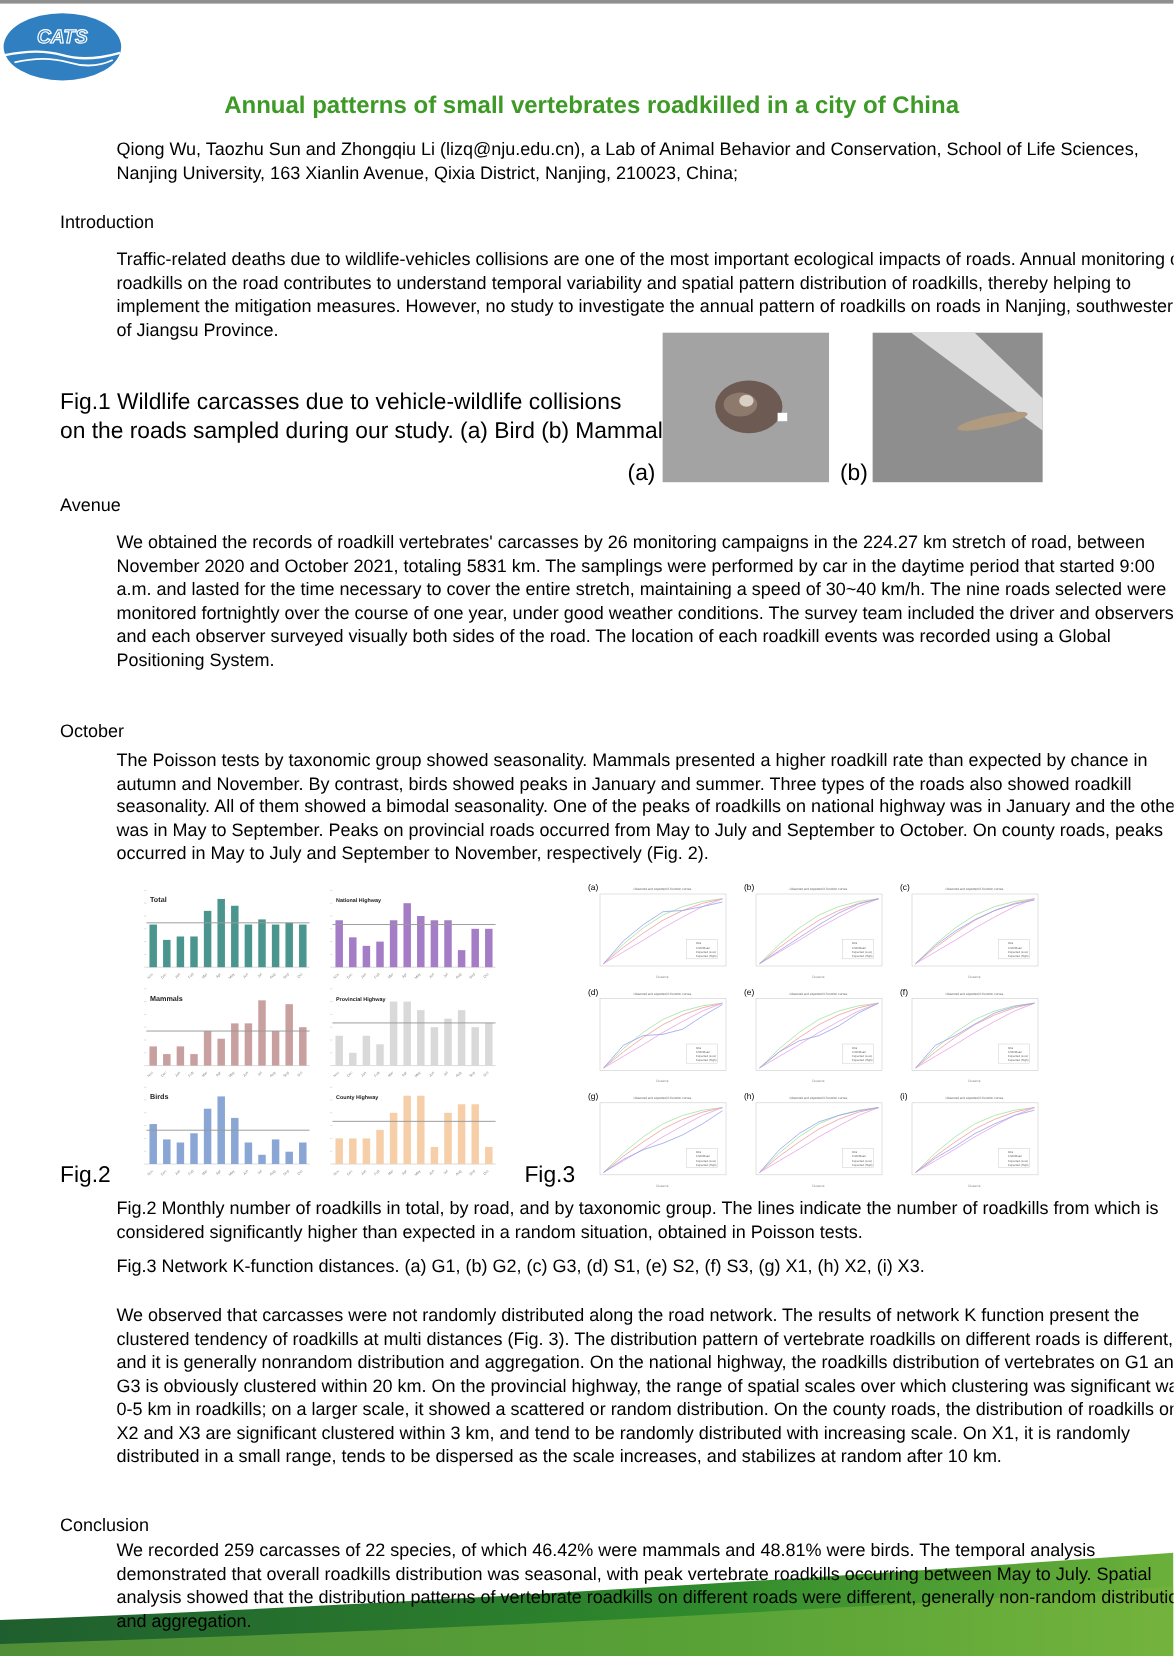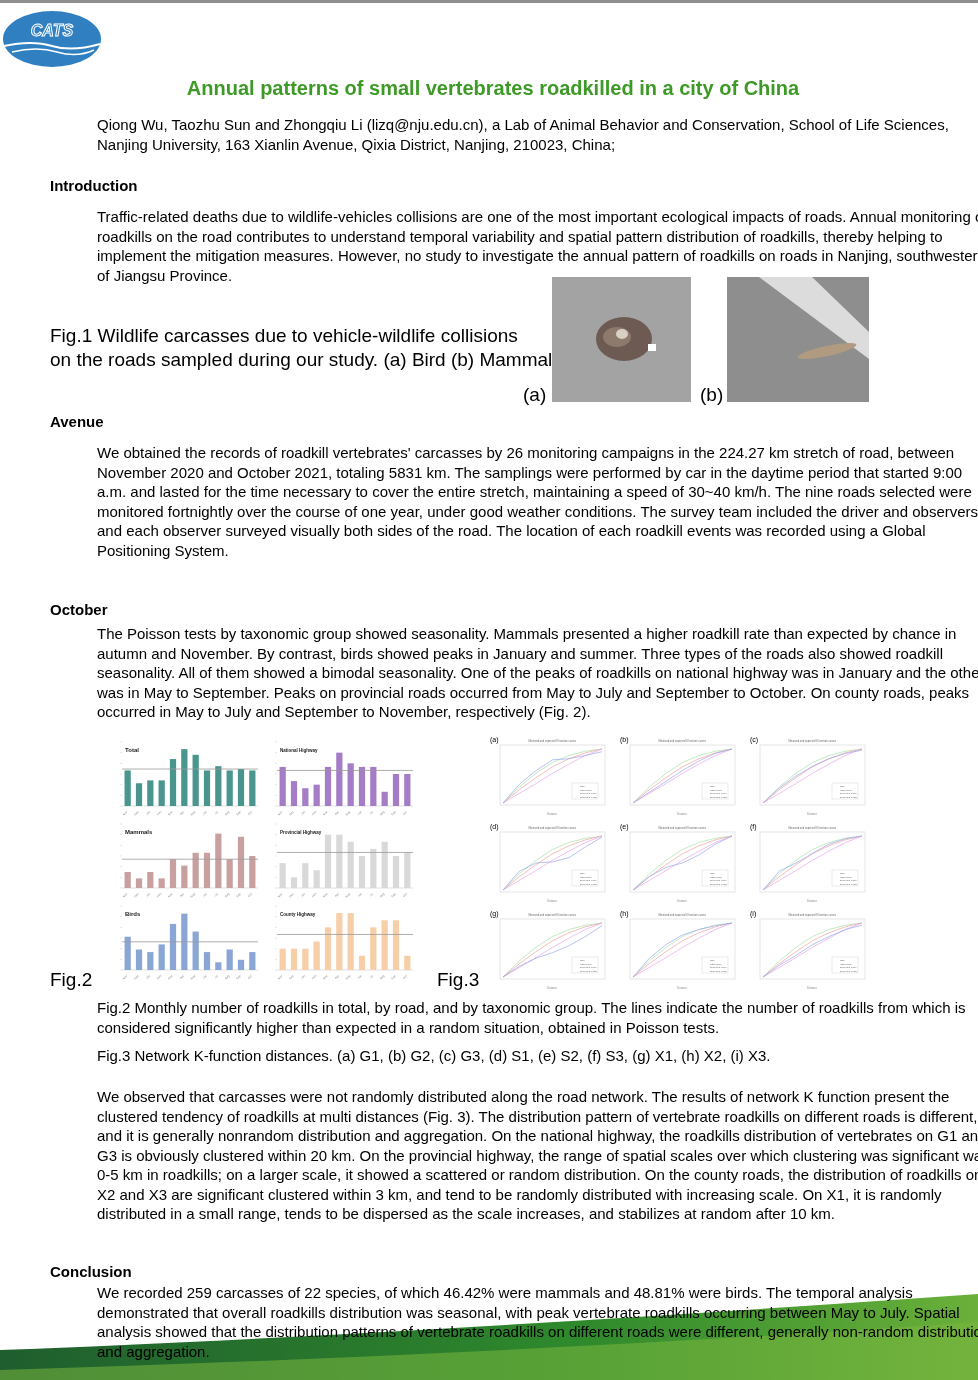--- a/index.html
+++ b/index.html
@@ -1,21 +1,21 @@
 <!DOCTYPE html>
 <html><head>
 <meta charset="utf-8">
 <style>
   * { box-sizing: border-box; margin: 0; padding: 0; }
   body { width: 978px; height: 1380px; position: relative; background: #ffffff; overflow: hidden; font-family: "Liberation Sans", sans-serif; color: #000; }
   .topbar { position: absolute; left: 0; top: 0; width: 978px; height: 3px; background: #8f8f8f; }
   .logo { position: absolute; left: 2px; top: 10px; width: 100px; height: 58px; }
   .title { position: absolute; left: 0; top: 77px; width: 986px; text-align: center; font-size: 20px; font-weight: bold; color: #3e9a26; }
   .p { position: absolute; left: 50px; width: 895px; font-size: 15px; line-height: 19.5px; margin-left: 47px; }
-  .heading { position: absolute; left: 50px; font-size: 15px; font-weight: bold; }
+  .heading { position: absolute; left: 50px; font-size: 15px; }
   .photo { position: absolute; }
   .cap { position: absolute; font-size: 19px; }
   .fig2 { position: absolute; left: 110px; top: 738px; width: 310px; height: 240px; }
   .fig3 { position: absolute; left: 480px; top: 733px; width: 390px; height: 257px; }
   .chart { position: absolute; width: 155px; height: 80px; }
   .kpanel { position: absolute; width: 130px; height: 85px; }
   .footer { position: absolute; left: 0; top: 1270px; width: 978px; height: 110px; }
 </style>
 </head>
 <body>

